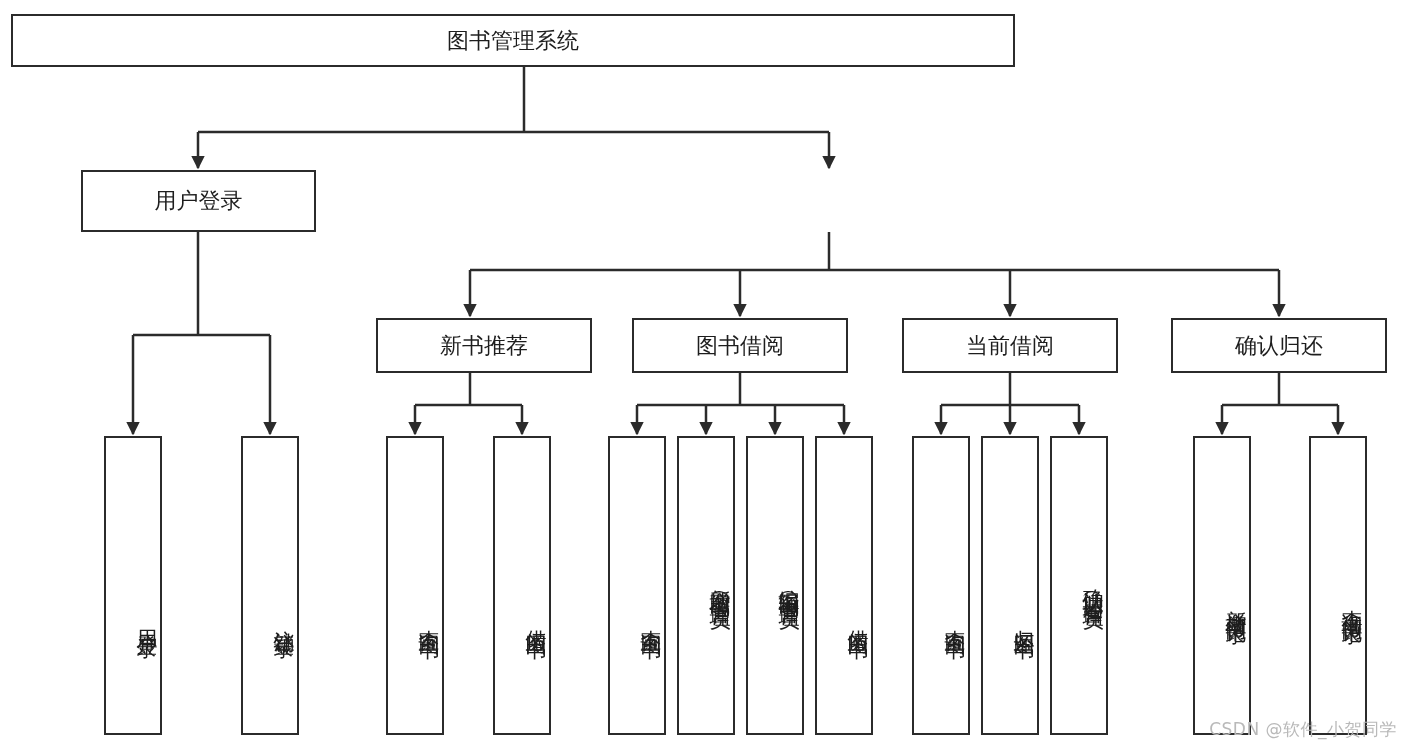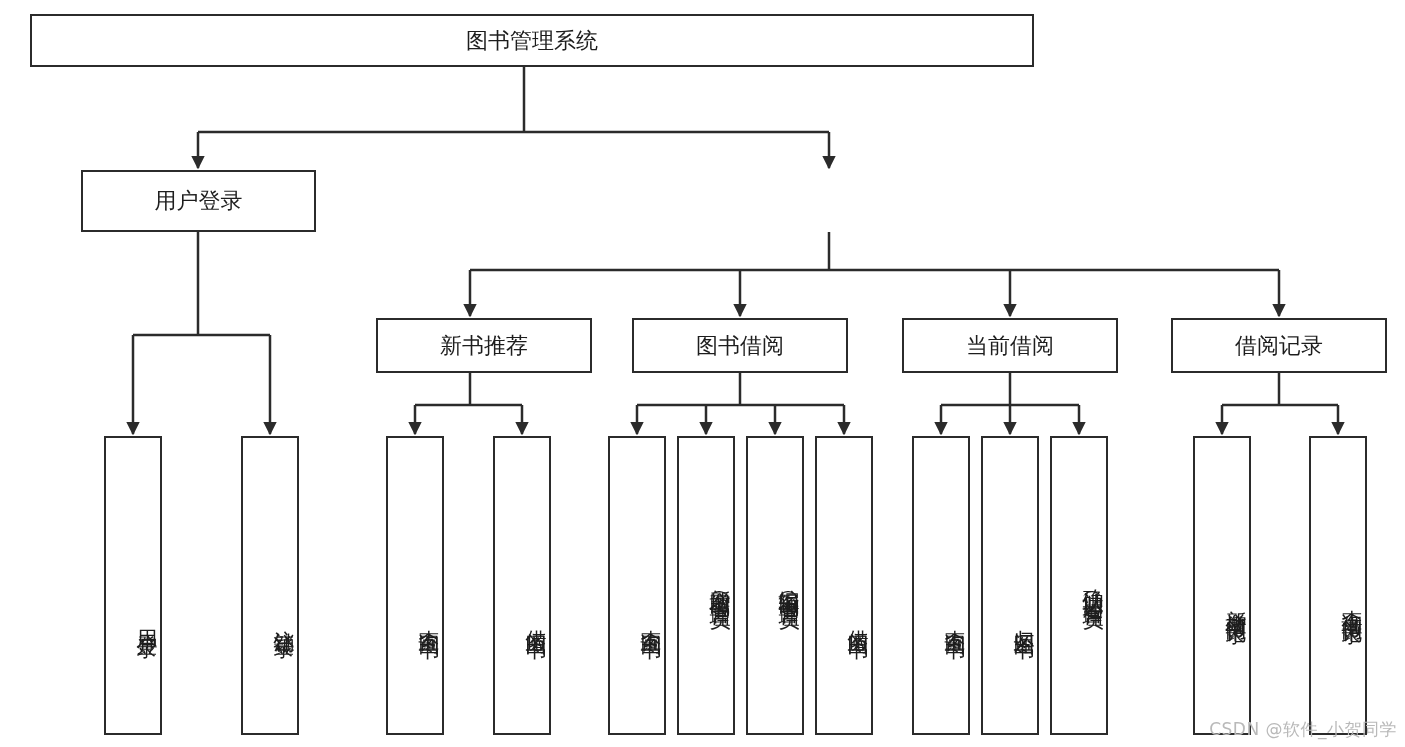--- a/index.html
+++ b/index.html
@@ -116,39 +116,39 @@
       <path d="M 1010 405 L 1010 434" marker-end="url(#arrow)"></path>
       <path d="M 1079 405 L 1079 434" marker-end="url(#arrow)"></path>
 
       <path d="M 1279 373 L 1279 405"></path>
       <path d="M 1222 405 L 1338 405"></path>
       <path d="M 1222 405 L 1222 434" marker-end="url(#arrow)"></path>
       <path d="M 1338 405 L 1338 434" marker-end="url(#arrow)"></path>
     </g>
   </svg>
 
-  <div class="node" style="left:30px; top:14px; width:1004px; height:53px;">
+  <div class="node" style="left:11px; top:14px; width:1004px; height:53px;">
     <span class="node-label">图书管理系统</span>
   </div>
 
   <div class="node" style="left:81px; top:170px; width:235px; height:62px;">
     <span class="node-label">用户登录</span>
   </div>
 
   <div class="node" style="left:376px; top:318px; width:216px; height:55px;">
     <span class="node-label">新书推荐</span>
   </div>
   <div class="node" style="left:902px; top:318px; width:216px; height:55px;">
     <span class="node-label">当前借阅</span>
   </div>
   <div class="node" style="left:632px; top:318px; width:216px; height:55px;">
     <span class="node-label">图书借阅</span>
   </div>
   <div class="node" style="left:1171px; top:318px; width:216px; height:55px;">
-    <span class="node-label">借阅记录</span>
+    <span class="node-label">确认归还</span>
   </div>
 
   <div class="node vertical" style="left:104px; top:436px; width:58px; height:299px; padding-top:72px;">
     <span class="node-label">用户登录</span>
   </div>
   <div class="node vertical" style="left:241px; top:436px; width:58px; height:299px; padding-top:72px;">
     <span class="node-label">注销登录</span>
   </div>
 
   <div class="node vertical" style="left:386px; top:436px; width:58px; height:299px; padding-top:72px;">

